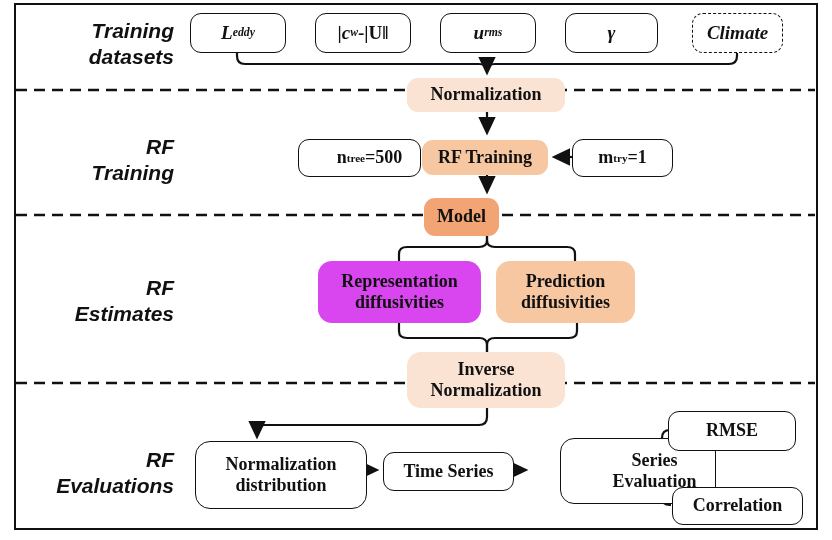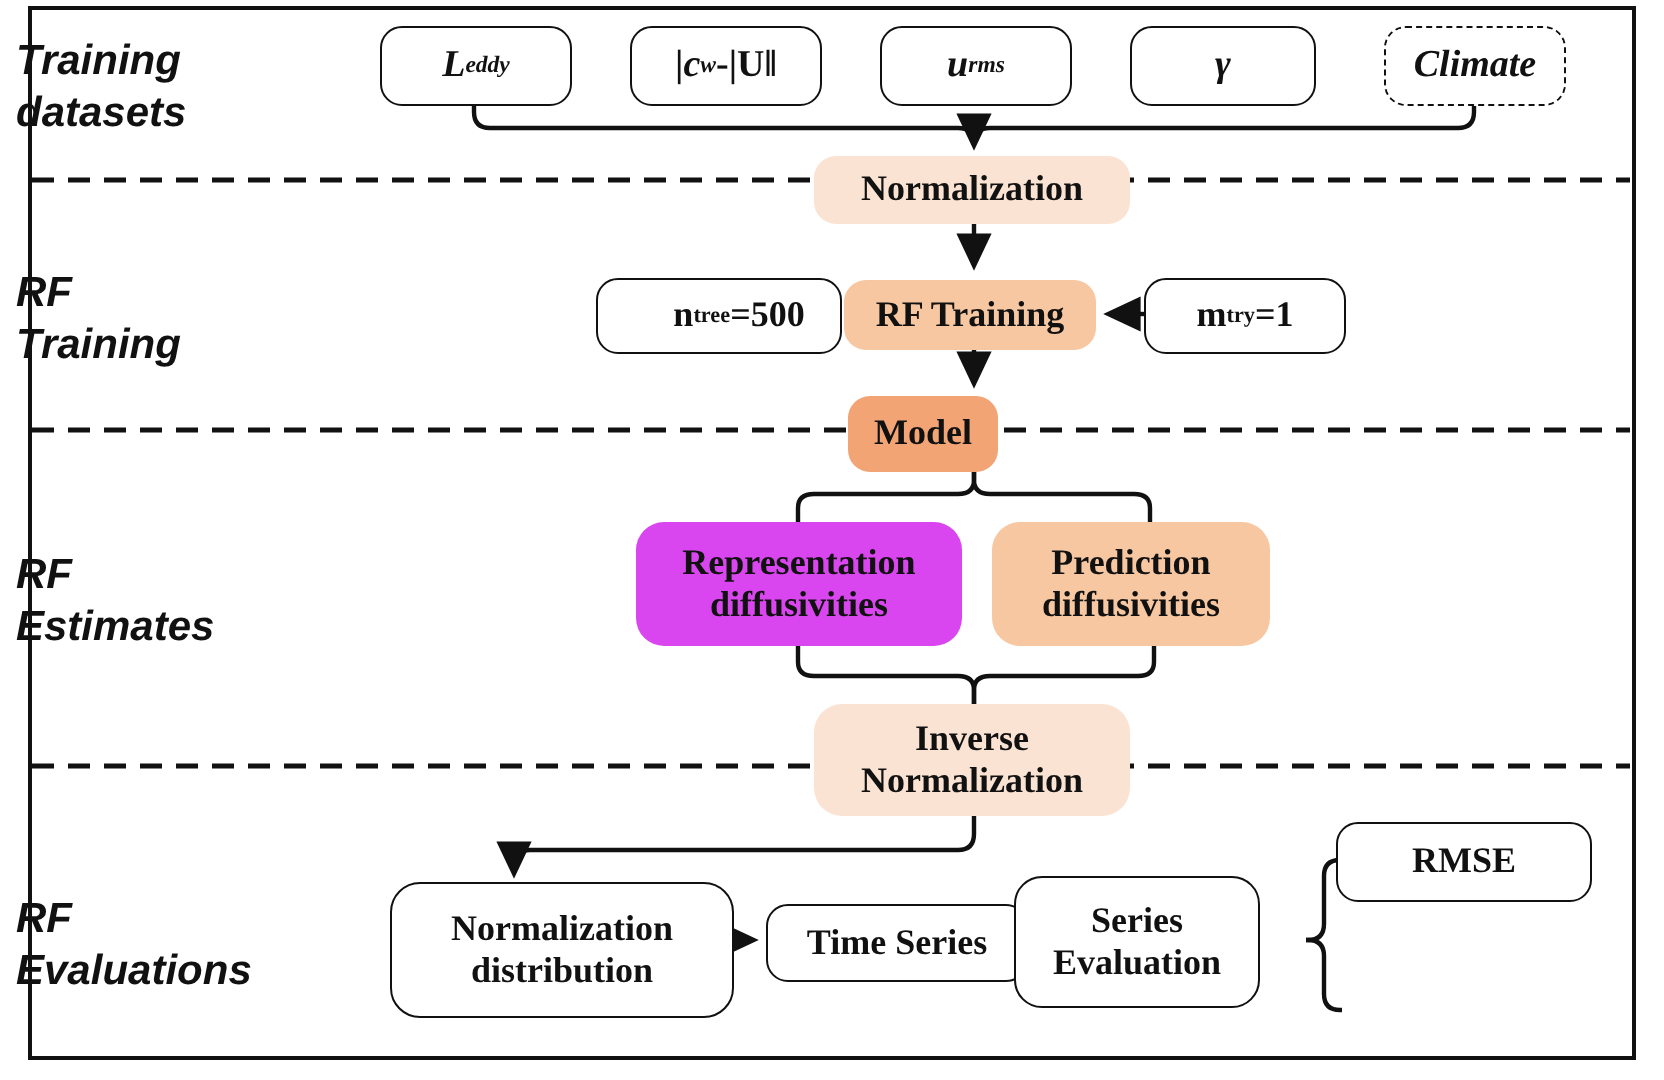--- a/index.html
+++ b/index.html
@@ -7,21 +7,21 @@
          font-family:"Liberation Serif","DejaVu Serif",serif;color:#111;}
   #frame{position:absolute;left:14px;top:3px;width:800px;height:523px;
          border:2.2px solid #111;background:transparent;}
   svg.layer{position:absolute;left:0;top:0;width:832px;height:540px;z-index:1;}
   .box{position:absolute;z-index:2;display:flex;align-items:center;justify-content:center;
        text-align:center;font-weight:bold;font-size:18px;line-height:1.18;
        border-radius:11px;white-space:pre-line;}
   .white{background:#ffffff;border:1.8px solid #111;}
   .dashedbox{background:#ffffff;border:1.6px dashed #111;}
   .fillbox{border:none;}
-  .seclabel{position:absolute;left:8px;width:166px;z-index:2;text-align:left;
+  .seclabel{position:absolute;left:8px;width:166px;z-index:2;text-align:right;
             font-family:"Liberation Sans","DejaVu Sans",sans-serif;
             font-weight:bold;font-style:italic;font-size:21px;line-height:1.22;
             white-space:pre-line;color:#111;}
   sub{font-size:0.62em;line-height:0;}
   .math{font-size:19px;}
 </style>
 </head>
 <body>
 
 <div id="stage">
@@ -93,16 +93,17 @@
   <div class="box fillbox" style="left: 318px; top: 261px; width: 163px; height: 62px; border-radius: 14px; background-color: #d946ef;">Representation
 diffusivities</div>
   <div class="box fillbox" style="left: 496px; top: 261px; width: 139px; height: 62px; border-radius: 14px; background-color: rgb(247, 199, 161);">Prediction
 diffusivities</div>
   <div class="box fillbox" style="left: 407px; top: 352px; width: 158px; height: 56px; border-radius: 14px; background-color: rgb(251, 227, 211);">Inverse
 Normalization</div>
 
   <div class="box white" style="left:195px;top:441px;width:170px;height:66px;border-radius:15px;">Normalization
 distribution</div>
   <div class="box white" style="left:383px;top:452px;width:129px;height:37px;">Time Series</div>
-  <div class="box white" style="left:507px;top:438px;width:121px;height:64px;border-radius:14px;">Series
+  <div class="box white" style="left:560px;top:438px;width:121px;height:64px;border-radius:14px;padding-left:33px;">Series
 Evaluation</div>
   <div class="box white" style="left:668px;top:411px;width:126px;height:38px;">RMSE</div>
+  <div class="box white" style="left:672px;top:487px;width:129px;height:36px;">Correlation</div>
 </div>
 
 </body></html>

